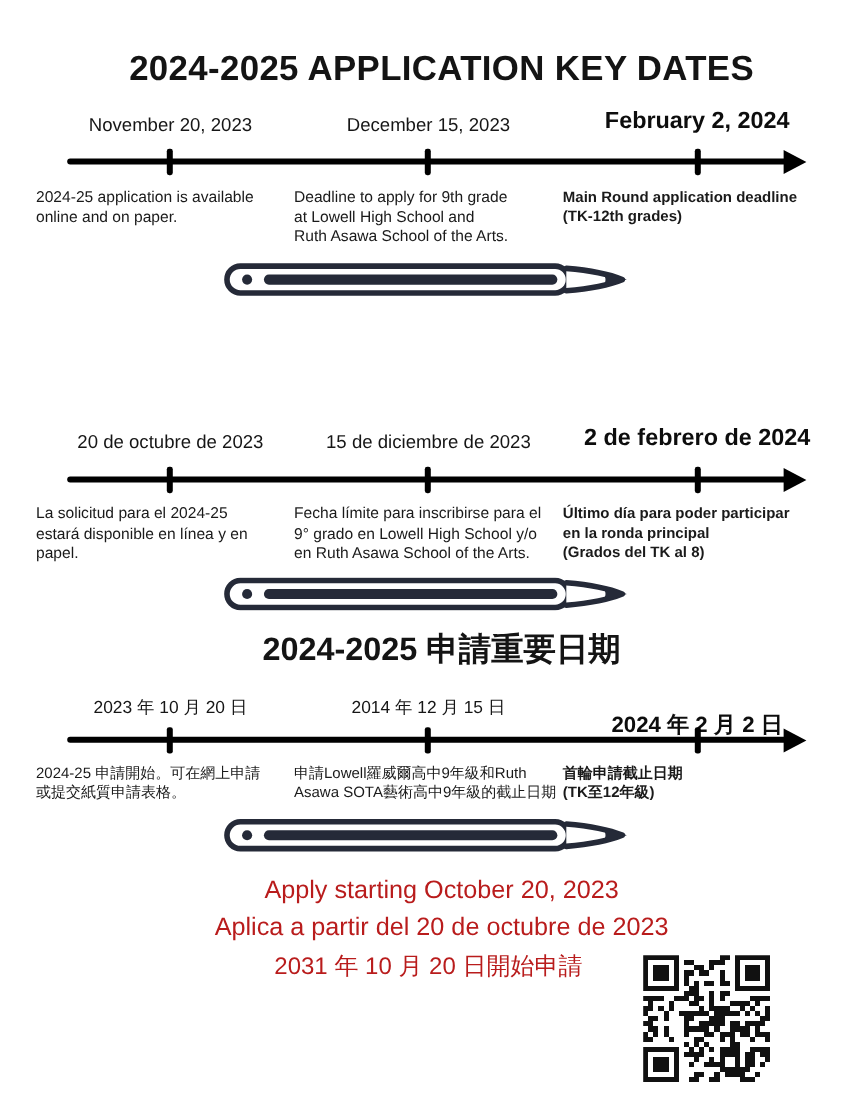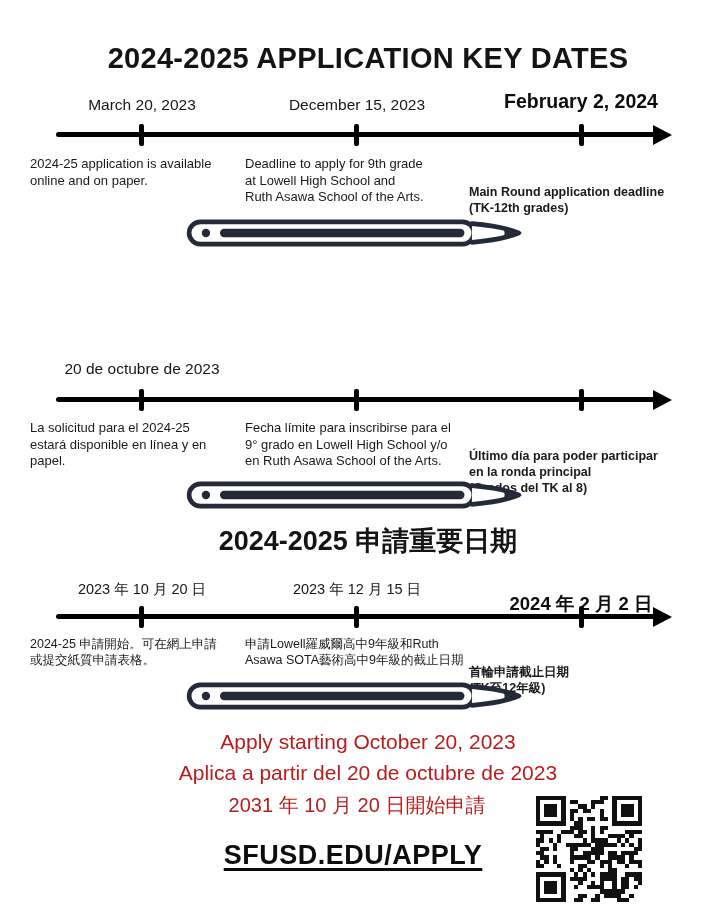--- a/index.html
+++ b/index.html
@@ -13,21 +13,21 @@
   #es-title{top:269px;font-size:26px;line-height:31px;white-space:pre-line;}
   #zh-title{top:523px;font-size:27px;}
 
   .col1{left:18px;width:224px;}
   .col2{left:233px;width:224px;}
   .col3{left:457px;width:224px;}
 
   .date{font-size:15.5px;text-align:center;color:#161616;}
   .date.major{font-size:19.5px;font-weight:bold;color:#0d0d0d;}
   .desc{font-size:13px;line-height:1.28;text-align:left;white-space:pre-line;color:#1a1a1a;}
-  .desc.major{font-weight:bold;font-size:12.5px;margin-top:28px;}
+  .desc.major{font-weight:bold;font-size:12.5px;}
 
   .tl-line{left:44px;width:601px;height:5px;background:#000;border-radius:3px;}
   .tick{width:5px;height:22px;background:#000;border-radius:2px;}
   .tick.p1{left:127px;} .tick.p2{left:342px;} .tick.p3{left:567px;}
   .arrowhead{width:0;height:0;border-left:19px solid #000;border-top:10px solid transparent;border-bottom:10px solid transparent;left:641px;}
 
   .en-date{top:96px;} .en-date-major{top:90px;}
   .en-tick{top:124px;} .en-line{top:132px;} .en-arrow{top:125px;}
   .en-desc{top:156px;}
 
@@ -56,21 +56,21 @@
     text-decoration:underline;text-decoration-thickness:3px;text-underline-offset:4px;
   }
 </style>
 </head>
 <body>
 
 <div class="poster">
 
   <div class="abs title" id="en-title">2024-2025 APPLICATION KEY DATES</div>
 
-  <div class="abs date col1 en-date">March 20, 2023</div>
+  <div class="abs date col1 en-date">November 20, 2023</div>
   <div class="abs date col2 en-date">December 15, 2023</div>
   <div class="abs date major col3 en-date-major">February 2, 2024</div>
 
   <div class="abs tl-line en-line"></div>
   <div class="abs tick p1 en-tick"></div>
   <div class="abs tick p2 en-tick"></div>
   <div class="abs tick p3 en-tick"></div>
   <div class="abs arrowhead en-arrow"></div>
 
   <div class="abs desc col1 en-desc">2024-25 application is available
@@ -84,20 +84,22 @@
   <svg class="abs pencil" id="pencil-1" viewBox="0 0 370 30">
     <rect x="3" y="3" width="305" height="24" rx="12" fill="#fff" stroke="#252a38" stroke-width="5"></rect>
     <path d="M306,5 C330,7 344,10 356,15 C344,20 330,23 306,25" fill="#fff" stroke="#252a38" stroke-width="5" stroke-linejoin="round" stroke-linecap="round"></path>
     <path d="M338,9 C348,11 355,13 360,15 C355,17 348,19 338,21 C342,17 342,13 338,9 Z" fill="#252a38"></path>
     <circle cx="21" cy="15" r="4.5" fill="#252a38"></circle>
     <rect x="36" y="10.5" width="262" height="9" rx="4.5" fill="#252a38"></rect>
   </svg>
 
 
   <div class="abs date col1 es-date">20 de octubre de 2023</div>
+  <div class="abs date col2 es-date">15 de diciembre de 2023</div>
+  <div class="abs date major col3 es-date-major">2 de febrero de 2024</div>
 
   <div class="abs tl-line es-line"></div>
   <div class="abs tick p1 es-tick"></div>
   <div class="abs tick p2 es-tick"></div>
   <div class="abs tick p3 es-tick"></div>
   <div class="abs arrowhead es-arrow"></div>
 
   <div class="abs desc col1 es-desc">La solicitud para el 2024-25
 estará disponible en línea y en
 papel.</div>
@@ -113,21 +115,21 @@
     <path d="M306,5 C330,7 344,10 356,15 C344,20 330,23 306,25" fill="#fff" stroke="#252a38" stroke-width="5" stroke-linejoin="round" stroke-linecap="round"></path>
     <path d="M338,9 C348,11 355,13 360,15 C355,17 348,19 338,21 C342,17 342,13 338,9 Z" fill="#252a38"></path>
     <circle cx="21" cy="15" r="4.5" fill="#252a38"></circle>
     <rect x="36" y="10.5" width="262" height="9" rx="4.5" fill="#252a38"></rect>
   </svg>
 
   <div class="abs title" id="zh-title">2024-2025 申請重要日期</div>
 
   <div class="zh">
     <div class="abs date col1 zh-date">2023 年 10 月 20 日</div>
-    <div class="abs date col2 zh-date">2023 年 12 月 15 日</div>
+    <div class="abs date col2 zh-date">2014 年 12 月 15 日</div>
     <div class="abs date major col3 zh-date-major">2024 年 2 月 2 日</div>
 
     <div class="abs tl-line zh-line"></div>
     <div class="abs tick p1 zh-tick"></div>
     <div class="abs tick p2 zh-tick"></div>
     <div class="abs tick p3 zh-tick"></div>
     <div class="abs arrowhead zh-arrow"></div>
 
     <div class="abs desc col1 zh-desc">2024-25 申請開始。可在網上申請
 或提交紙質申請表格。</div>
@@ -361,15 +363,14 @@
         <rect x="80" y="96" width="4" height="4"></rect>
         <rect x="84" y="96" width="4" height="4"></rect>
         <rect x="2" y="2" width="24" height="24" fill="none" stroke="#111" stroke-width="4"></rect>
         <rect x="8" y="8" width="12" height="12"></rect>
         <rect x="74" y="2" width="24" height="24" fill="none" stroke="#111" stroke-width="4"></rect>
         <rect x="80" y="8" width="12" height="12"></rect>
         <rect x="2" y="74" width="24" height="24" fill="none" stroke="#111" stroke-width="4"></rect>
         <rect x="8" y="80" width="12" height="12"></rect>
       </svg></div>
 
-  <a class="abs" id="site-link" href="#">SFUSD.EDU/APPLY</a>
 
 </div>
 
 </body></html>

